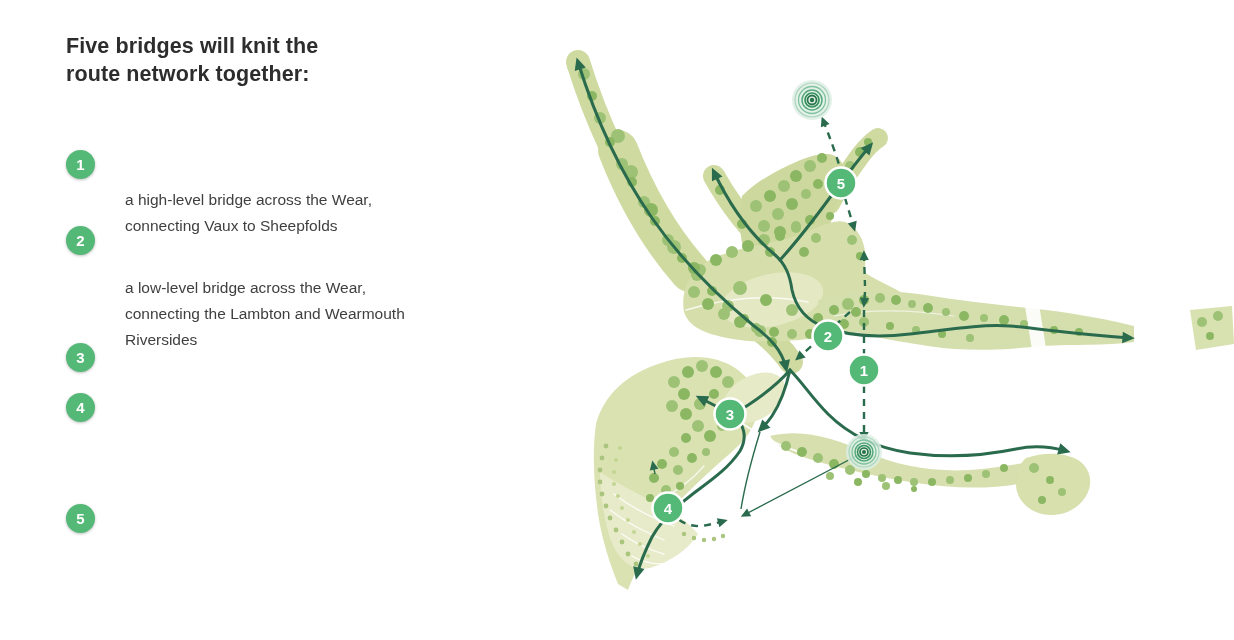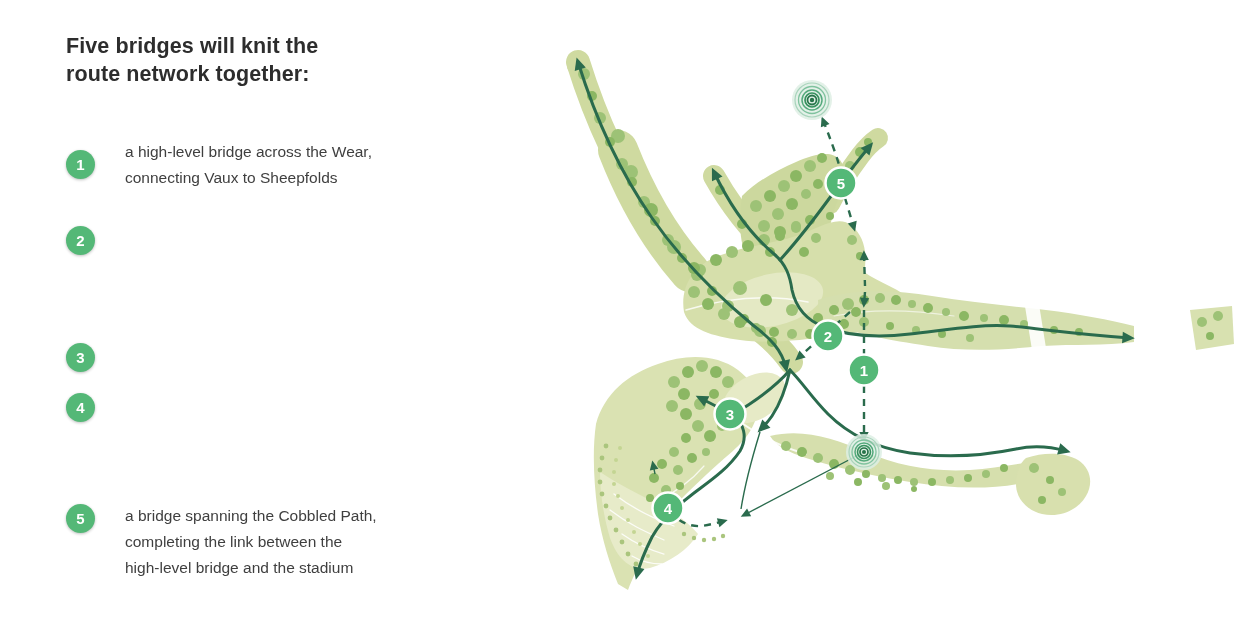--- a/index.html
+++ b/index.html
@@ -18,47 +18,47 @@
     color:#2d2d2d;white-space:pre-line;margin:0;letter-spacing:.1px;
   }
   .badge{
     position:absolute;left:66px;width:29px;height:29px;border-radius:50%;
     background:#54b877;color:#ffffff;font-size:15px;font-weight:bold;
     text-align:center;line-height:29px;
     box-shadow:0 1px 3px rgba(0,0,0,.25);
   }
   .itemtext{
     position:absolute;left:125px;width:340px;
-    font-size:15.5px;line-height:26px;color:#3f3f3f;white-space:pre-line;
+    font-size:15.5px;line-height:26px;color:#3f3f3f;white-space:pre-line;margin-top:48px;
   }
   .map{position:absolute;left:534px;top:0;width:700px;height:640px;}
 </style>
 </head>
 <body>
 
 <div class="page">
 
   <div class="panel">
     <h1 class="heading">Five bridges will knit the
 route network together:</h1>
 
     <div class="badge" style="top:150px">1</div>
     <div class="itemtext" style="top:139px">a high-level bridge across the Wear,
 connecting Vaux to Sheepfolds</div>
 
     <div class="badge" style="top:226px">2</div>
+    <div class="itemtext" style="top:227px">a low-level bridge across the Wear,
+connecting the Lambton and Wearmouth
+Riversides</div>
 
     <div class="badge" style="top:343px">3</div>
 
     <div class="badge" style="top:393px">4</div>
 
     <div class="badge" style="top:504px">5</div>
-    <div class="itemtext" style="top:503px">a bridge spanning the Cobbled Path,
-completing the link between the
-high-level bridge and the stadium</div>
   </div>
 
   <svg class="map" viewBox="0 0 700 640">
     <defs>
       <marker id="arw" viewBox="0 0 10 10" refX="6" refY="5" markerWidth="4.6" markerHeight="4.6" orient="auto-start-reverse">
         <path d="M0.5,0.8 L9.5,5 L0.5,9.2 Z" fill="#2a6b4d"></path>
       </marker>
       <marker id="arwt" viewBox="0 0 10 10" refX="6" refY="5" markerWidth="7.5" markerHeight="7.5" orient="auto-start-reverse">
         <path d="M0.5,0.8 L9.5,5 L0.5,9.2 Z" fill="#2a6b4d"></path>
       </marker>

